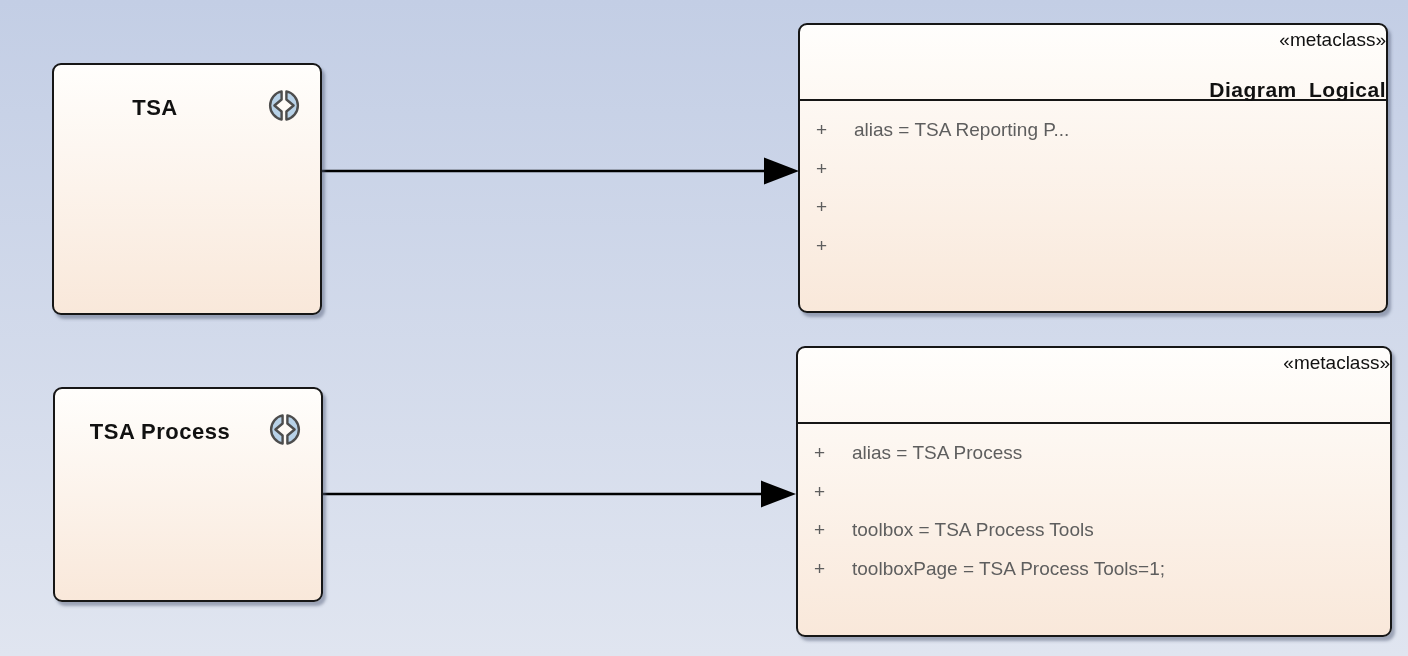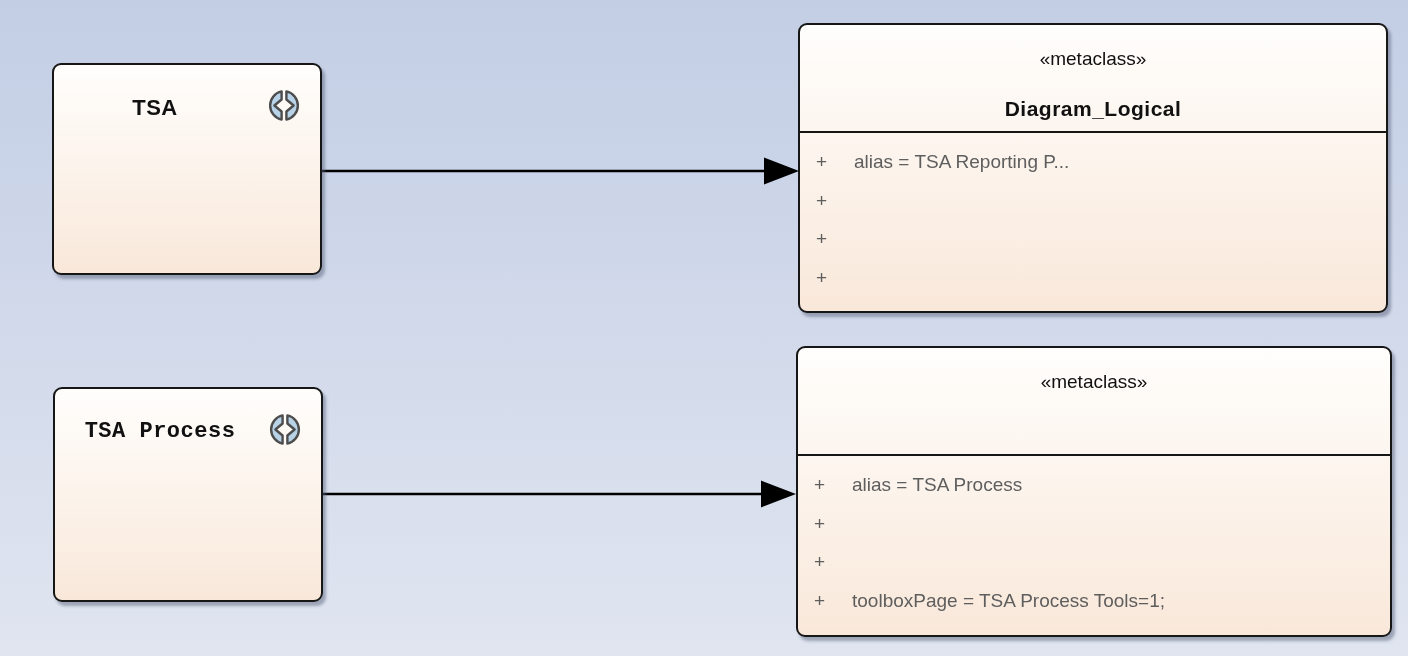--- a/index.html
+++ b/index.html
@@ -33,34 +33,33 @@
   
   .stereo-title{
     text-align:center;
     font-weight:bold;
     font-size:22px;
     line-height:41px;
     color:var(--name-text);
     letter-spacing:.5px;
   }
   .stereo-1 .stereo-title{padding-top:22px;width:202px;}
-  .stereo-2 .stereo-title{padding-top:22px;width:210px;font-family:Liberation Mono, monospace;}
+  .stereo-2 .stereo-title{padding-top:22px;width:210px;}
   .stereo-icon{
     position:absolute;
     top:24px;right:18px;
     width:36px;height:33px;
     display:inline-block;
   }
   .stereo-icon svg{width:100%;height:100%;}
   
   .meta-header{
-    height:108px;
+    height:76px;
     border-bottom:2.5px solid var(--element-border);
-    text-align:center;
-    padding-top:19px;
+    text-align:right;
   }
   .meta-stereotype{
     font-size:19px;
     line-height:30px;
     color:var(--name-text);
   }
   .meta-name{
     font-size:21px;
     font-weight:bold;
     line-height:38px;
@@ -87,21 +86,21 @@
     <g>
       <line x1="322" y1="171" x2="768" y2="171" stroke="#000" stroke-width="2.6"></line>
       <polygon points="764,157.5 764,184.5 799,171" fill="#000"></polygon>
     </g>
     <g>
       <line x1="323" y1="494" x2="765" y2="494" stroke="#000" stroke-width="2.6"></line>
       <polygon points="761,480.5 761,507.5 796,494" fill="#000"></polygon>
     </g>
   </svg>
 
-  <div class="uml-box stereo-1" style="left:52px;top:63px;width:270px;height:212px;">
+  <div class="uml-box stereo-1" style="left:52px;top:63px;width:270px;height:252px;">
     <div class="stereo-title">
       <div>TSA</div>
     </div>
     <span class="stereo-icon">
       <svg viewBox="0 0 24 22">
         <path d="M10.4 1.6 A 9.6 9.6 0 0 0 10.4 20.4 L 10.4 15.0 L 5.6 11 L 10.4 7.0 Z" fill="#b8d2e8" stroke="#4d4d4d" stroke-width="1.6" stroke-linejoin="round"></path>
         <path d="M13.6 1.6 A 9.6 9.6 0 0 1 13.6 20.4 L 13.6 15.0 L 18.4 11 L 13.6 7.0 Z" fill="#b8d2e8" stroke="#4d4d4d" stroke-width="1.6" stroke-linejoin="round"></path>
       </svg>
     </span>
   </div>
@@ -147,20 +146,21 @@
     <div class="attr-compartment">
       <div class="attr-row">
         <span class="attr-vis">+</span>
         <span>alias = TSA Process</span>
       </div>
       <div class="attr-row">
         <span class="attr-vis">+</span>
       </div>
       <div class="attr-row">
         <span class="attr-vis">+</span>
+        <span>toolbox = TSA Process Tools</span>
       </div>
       <div class="attr-row">
         <span class="attr-vis">+</span>
         <span>toolboxPage = TSA Process Tools=1;</span>
       </div>
     </div>
   </div>
 
 </div>
 

